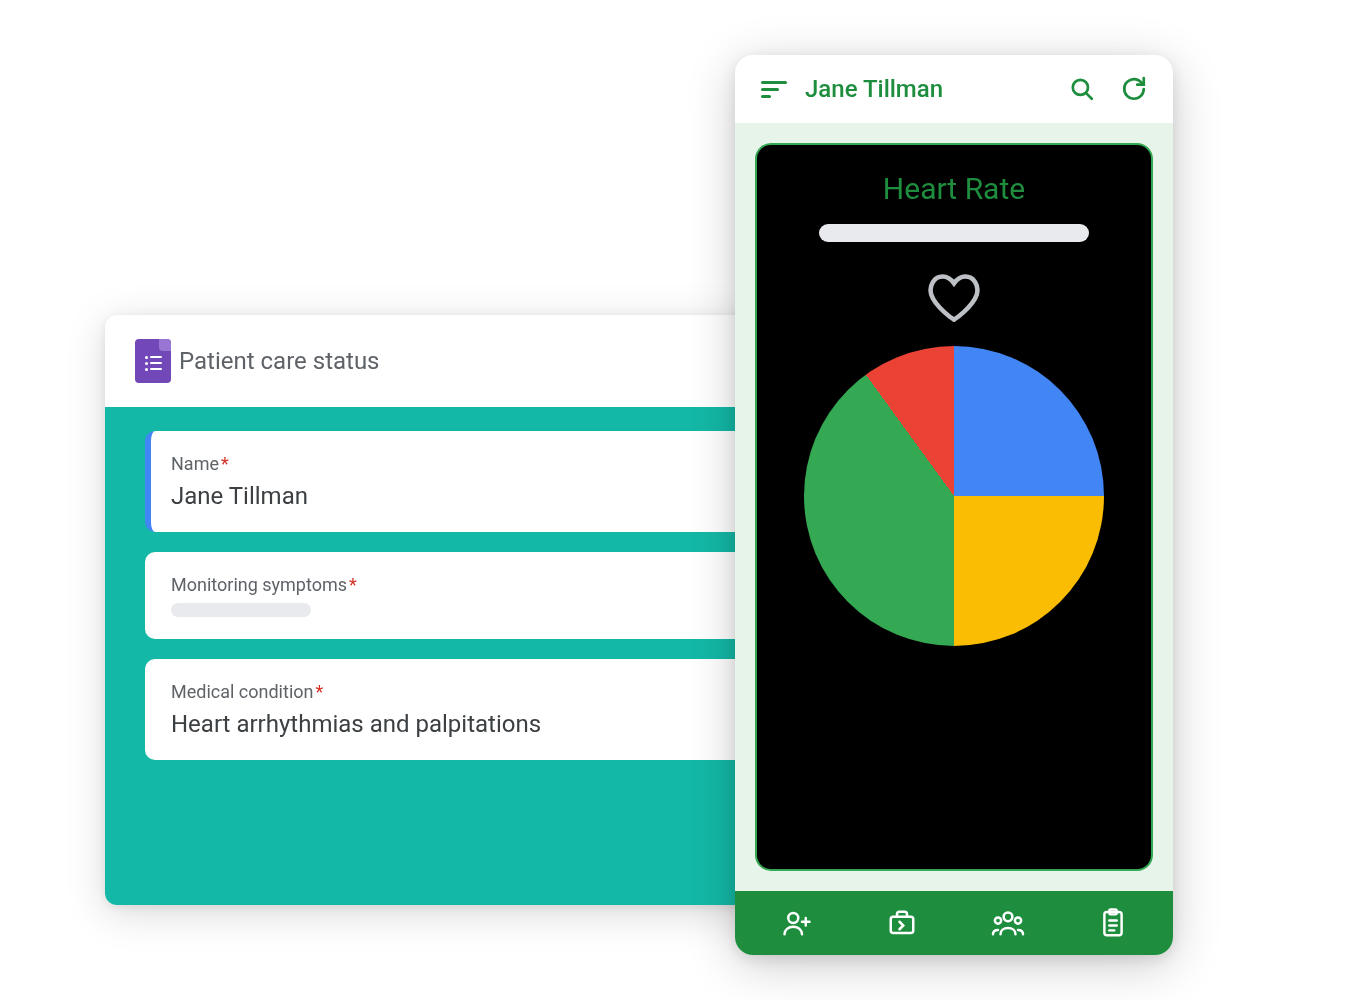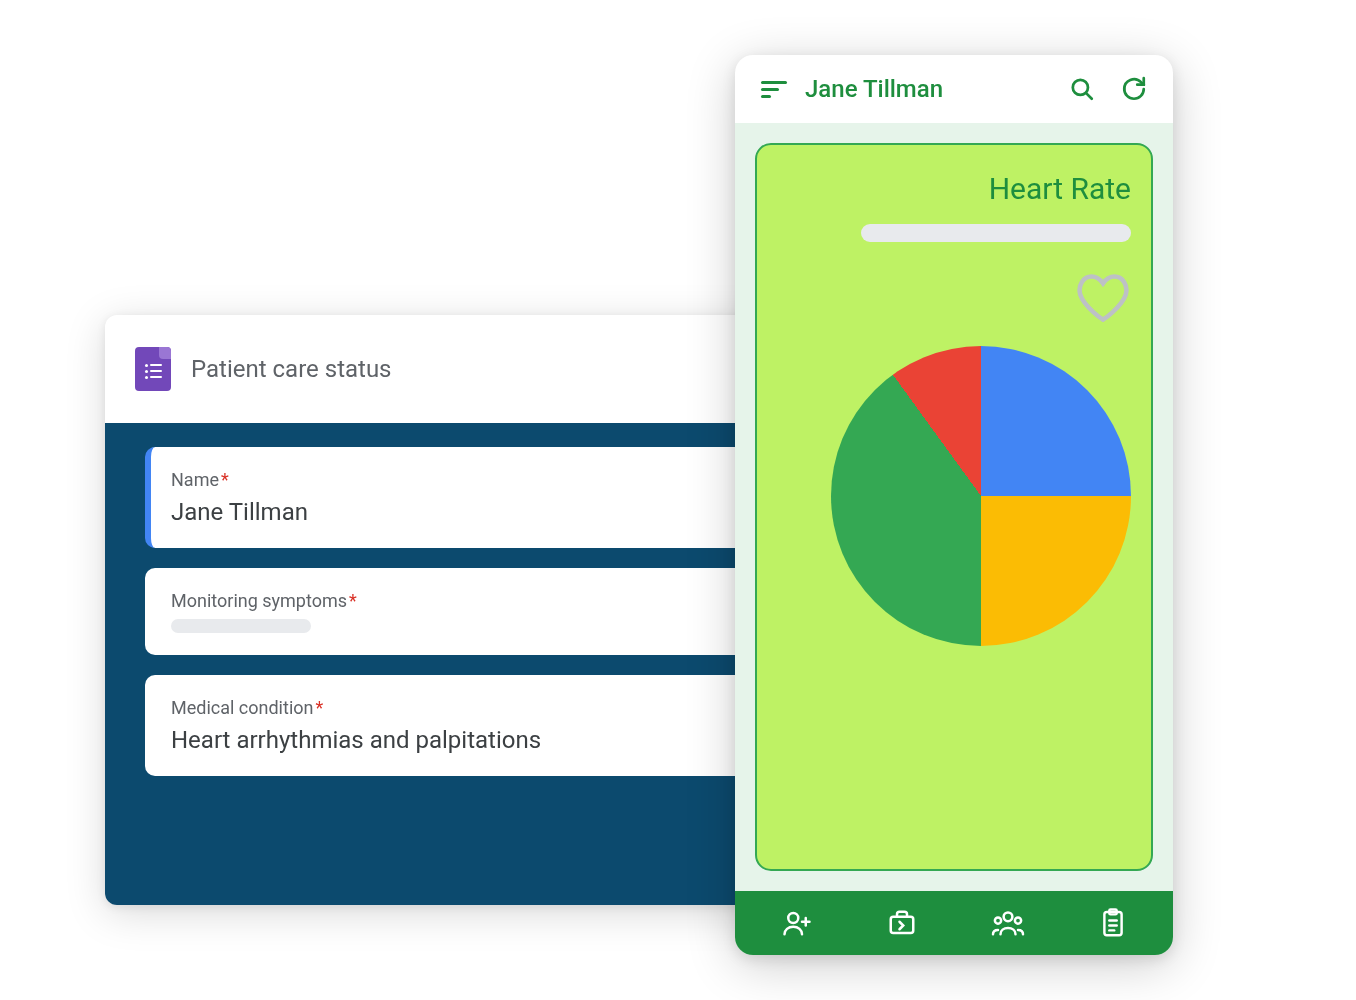--- a/index.html
+++ b/index.html
@@ -19,22 +19,22 @@
       width: 748px;
       height: 590px;
       background: #ffffff;
       border-radius: 12px;
       box-shadow: 0 8px 40px rgba(0,0,0,0.15), 0 2px 10px rgba(0,0,0,0.08);
       overflow: hidden;
     }
     .form-header {
       display: flex;
       align-items: center;
-      padding: 32px 30px;
-      gap: 20px;
+      padding: 24px 30px;
+      gap: 8px;
     }
     .forms-icon {
       width: 36px;
       height: 44px;
       background: #7248B9;
       border-radius: 4px;
       position: relative;
       display: flex;
       align-items: center;
       justify-content: center;
@@ -61,21 +61,21 @@
       gap: 2px;
     }
     .forms-icon-lines .dot { width: 3px; height: 3px; background: white; border-radius: 50%; }
     .forms-icon-lines .line { width: 12px; height: 2px; background: white; border-radius: 1px; }
     .form-title {
       font-size: 24px;
       color: #5f6368;
       font-weight: 400;
     }
     .form-body {
-      background: #0c4a6e;
+      background: #14b8a6;
       padding: 24px 40px;
       height: 100%;
     }
     .form-field {
       background: #ffffff;
       border-radius: 10px;
       padding: 22px 26px;
       margin-bottom: 20px;
       position: relative;
     }
@@ -152,28 +152,28 @@
       cursor: pointer;
       display: flex;
       align-items: center;
     }
     .mobile-body {
       flex: 1;
       background: #E6F4EA;
       padding: 20px;
     }
     .hr-card {
-      background: #bef264;
+      background: #000000;
       border: 2px solid #34A853;
       border-radius: 16px;
       padding: 26px 20px 30px;
       height: 100%;
       display: flex;
       flex-direction: column;
-      align-items: flex-end;
+      align-items: center;
     }
     .hr-title {
       font-size: 30px;
       color: #1e8e3e;
       font-weight: 400;
       margin-bottom: 18px;
     }
     .hr-subbar {
       width: 270px;
       height: 18px;

